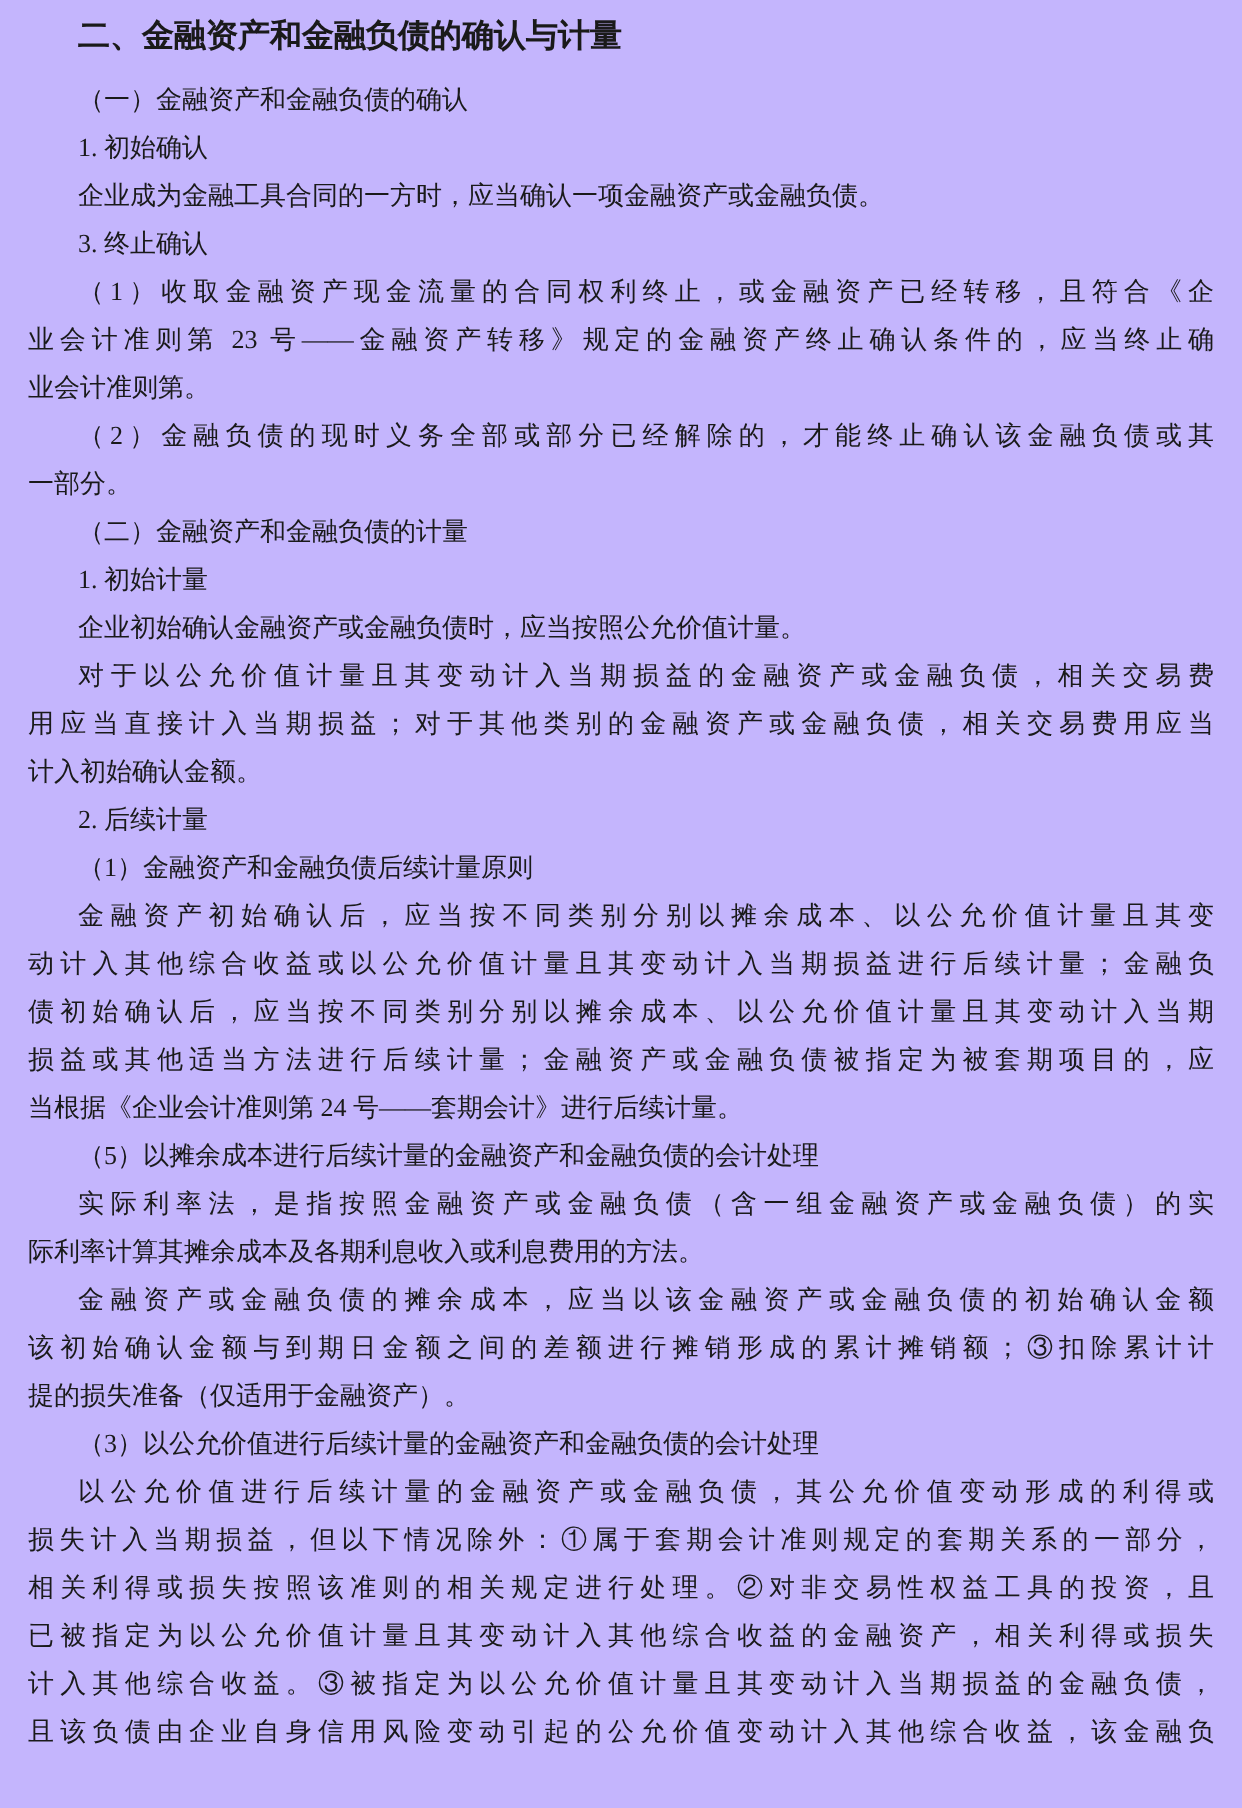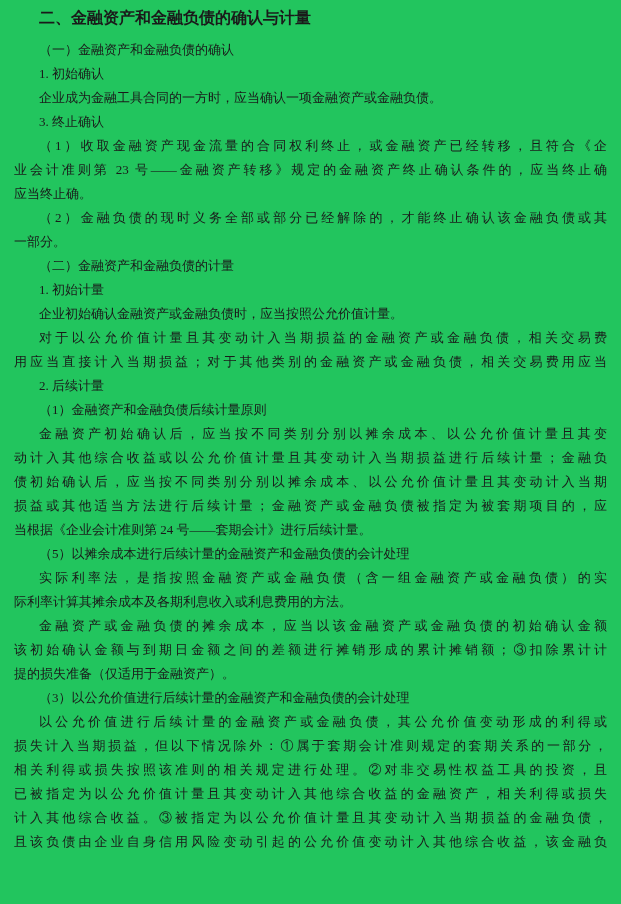--- a/index.html
+++ b/index.html
@@ -1,21 +1,21 @@
 <!DOCTYPE html>
 <html><head>
 <meta charset="utf-8">
 <style>
   * { margin: 0; padding: 0; box-sizing: border-box; }
   html, body { background: #ffffff; }
   .page {
     position: relative;
     width: 621px;
     height: 904px;
-    background: #22c55e;
+    background: #c4b5fd;
     color: #1a1a1a;
     padding: 5px 14px 0 14px;
     overflow: hidden;
     font-family: "Liberation Serif", "DejaVu Serif", serif;
   }
   .doc-title {
     font-family: "DejaVu Sans", "Liberation Sans", sans-serif;
     font-weight: bold;
     font-size: 16px;
     line-height: 25px;
@@ -43,28 +43,29 @@
 
 <div class="page">
   <div class="doc-title">二、金融资产和金融负债的确认与计量</div>
   <div class="doc-body" id="doc-body">
       <div class="line indent">（一）金融资产和金融负债的确认</div>
       <div class="line indent">1. 初始确认</div>
       <div class="line indent">企业成为金融工具合同的一方时，应当确认一项金融资产或金融负债。</div>
       <div class="line indent">3. 终止确认</div>
       <div class="line indent justify">（1）收取金融资产现金流量的合同权利终止，或金融资产已经转移，且符合《企</div>
       <div class="line justify">业会计准则第 23 号——金融资产转移》规定的金融资产终止确认条件的，应当终止确</div>
-      <div class="line">应当终止确。</div>
+      <div class="line">业会计准则第。</div>
       <div class="line indent justify">（2）金融负债的现时义务全部或部分已经解除的，才能终止确认该金融负债或其</div>
       <div class="line">一部分。</div>
       <div class="line indent">（二）金融资产和金融负债的计量</div>
       <div class="line indent">1. 初始计量</div>
       <div class="line indent">企业初始确认金融资产或金融负债时，应当按照公允价值计量。</div>
       <div class="line indent justify">对于以公允价值计量且其变动计入当期损益的金融资产或金融负债，相关交易费</div>
       <div class="line justify">用应当直接计入当期损益；对于其他类别的金融资产或金融负债，相关交易费用应当</div>
+      <div class="line">计入初始确认金额。</div>
       <div class="line indent">2. 后续计量</div>
       <div class="line indent">（1）金融资产和金融负债后续计量原则</div>
       <div class="line indent justify">金融资产初始确认后，应当按不同类别分别以摊余成本、以公允价值计量且其变</div>
       <div class="line justify">动计入其他综合收益或以公允价值计量且其变动计入当期损益进行后续计量；金融负</div>
       <div class="line justify">债初始确认后，应当按不同类别分别以摊余成本、以公允价值计量且其变动计入当期</div>
       <div class="line justify">损益或其他适当方法进行后续计量；金融资产或金融负债被指定为被套期项目的，应</div>
       <div class="line">当根据《企业会计准则第 24 号——套期会计》进行后续计量。</div>
       <div class="line indent">（5）以摊余成本进行后续计量的金融资产和金融负债的会计处理</div>
       <div class="line indent justify">实际利率法，是指按照金融资产或金融负债（含一组金融资产或金融负债）的实</div>
       <div class="line">际利率计算其摊余成本及各期利息收入或利息费用的方法。</div>

